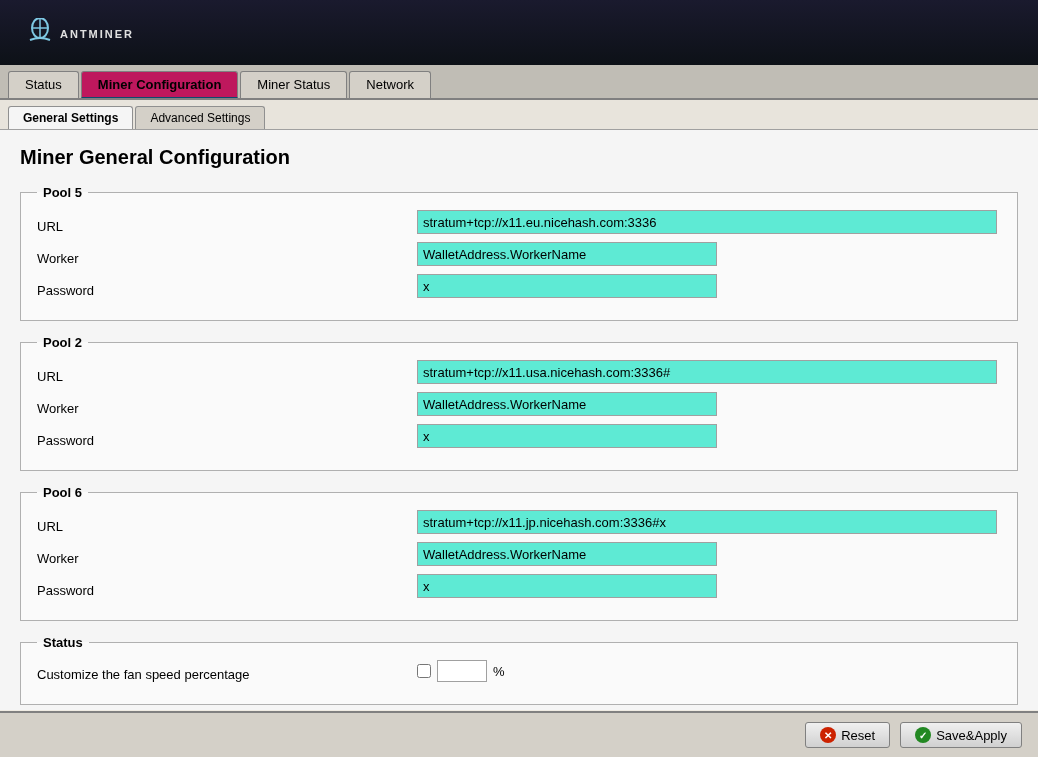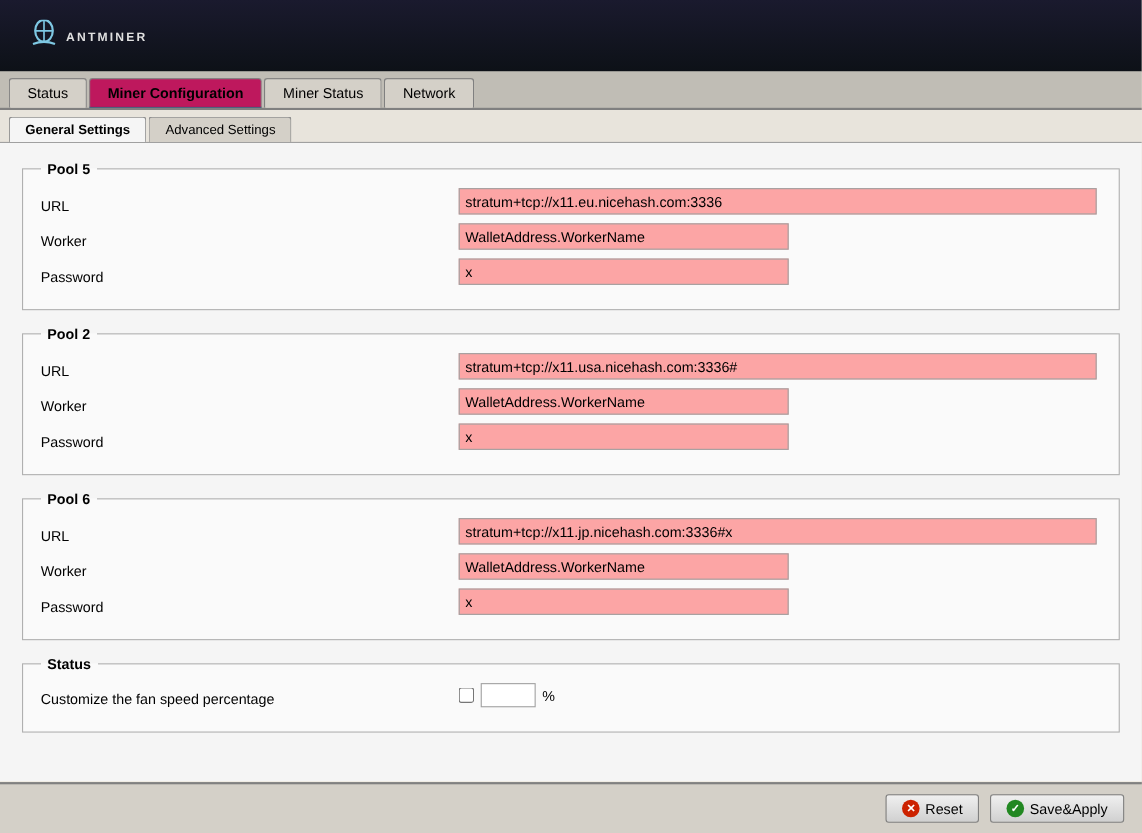--- a/index.html
+++ b/index.html
@@ -122,21 +122,21 @@
     }
     .field-label {
       width: 380px;
       font-size: 13px;
       color: #000;
     }
     .field-input {
       width: 300px;
       padding: 3px 5px;
       border: 1px solid #a0a0a0;
-      background: #fca5a5;
+      background: #5eead4;
       font-size: 13px;
       height: 24px;
     }
     .field-input.url-input {
       width: 580px;
     }
 
     .fan-row {
       display: flex;
       align-items: center;
@@ -246,20 +246,21 @@
 
 <div id="content">
 
   <div id="sub-tabs">
     <div class="sub-tab active">General Settings</div>
     <div class="sub-tab">Advanced Settings</div>
   </div>
 
   <div id="page-content">
 
+    <div class="page-title">Miner General Configuration</div>
 
     <fieldset class="pool-group">
       <legend>Pool 5</legend>
       <div class="field-row">
         <div class="field-label">URL</div>
         <input class="field-input url-input" type="text" value="stratum+tcp://x11.eu.nicehash.com:3336" style="">
       </div>
       <div class="field-row">
         <div class="field-label">Worker</div>
         <input class="field-input" type="text" value="WalletAddress.WorkerName" style="">

